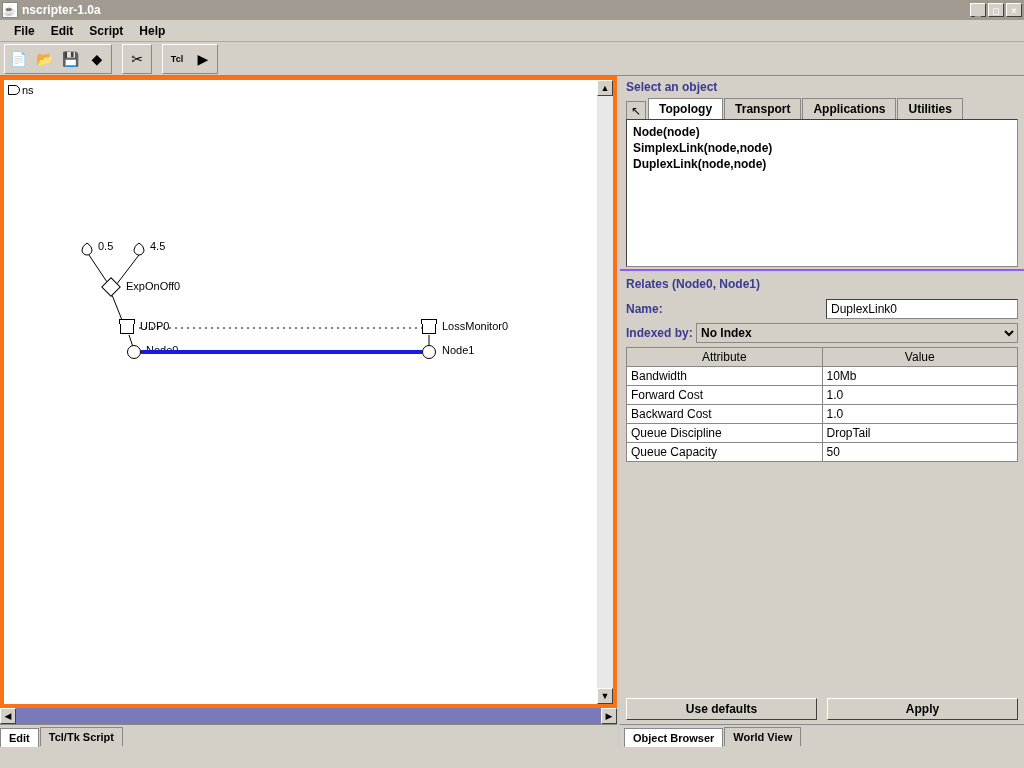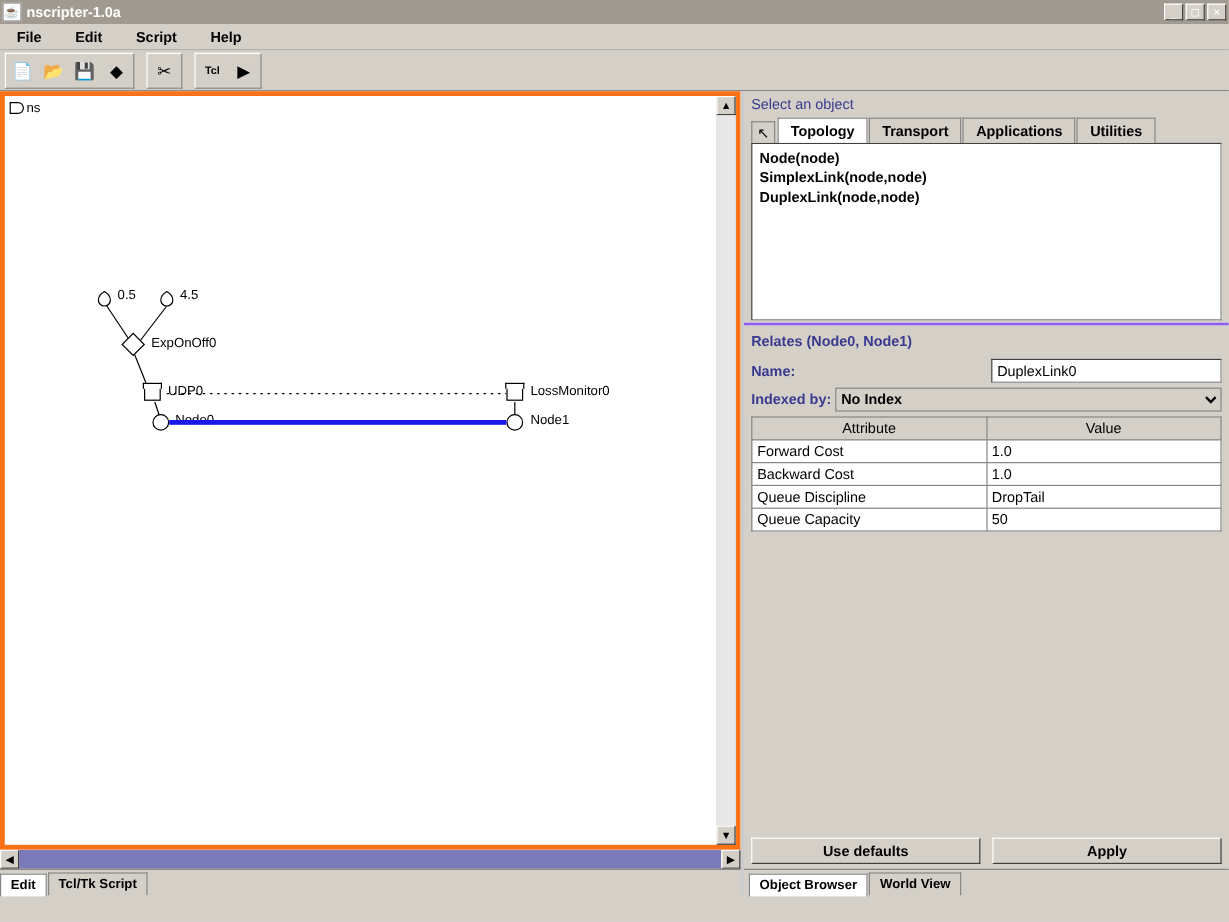--- a/index.html
+++ b/index.html
@@ -6,21 +6,21 @@
 body { background: #d4d0c8; width: 1024px; height: 768px; overflow: hidden; font-size: 12px; }
 
 
 .titlebar { height: 20px; background: #a09a90; color: #fff; display: flex; align-items: center; padding: 0 2px; }
 .titlebar .java-icon { width: 16px; height: 16px; background: #fff; border: 1px solid #888; margin-right: 4px; display: flex; align-items: center; justify-content: center; font-size: 10px; color: #c00; }
 .titlebar .title { font-weight: bold; font-size: 12px; flex: 1; }
 .titlebar .win-btns { display: flex; gap: 2px; }
 .titlebar .win-btn { width: 16px; height: 14px; background: #d4d0c8; border: 1px solid #fff; border-right-color: #404040; border-bottom-color: #404040; display: flex; align-items: center; justify-content: center; font-size: 10px; font-family: monospace; }
 
 
-.menubar { height: 22px; background: #d4d0c8; display: flex; align-items: center; padding: 0 6px; border-bottom: 1px solid #aaa; gap: 12px; }
+.menubar { height: 22px; background: #d4d0c8; display: flex; align-items: center; padding: 0 6px; border-bottom: 1px solid #aaa; }
 .menubar .menu-item { padding: 2px 8px; font-weight: bold; cursor: default; }
 
 
 .toolbar { height: 34px; background: #d4d0c8; display: flex; align-items: center; padding: 2px 4px; border-bottom: 1px solid #888; gap: 2px; }
 .toolbar .tb-group { display: flex; border: 1px solid #fff; border-right-color: #888; border-bottom-color: #888; padding: 1px; margin-right: 8px; }
 .toolbar .tb-btn { width: 26px; height: 26px; background: #d4d0c8; border: 1px solid #d4d0c8; display: flex; align-items: center; justify-content: center; font-size: 14px; cursor: default; }
 
 
 .main { display: flex; height: 670px; }
 .left-pane { width: 620px; display: flex; flex-direction: column; border-right: 3px solid #ccc; }
@@ -48,21 +48,21 @@
 .diag .bluelink { position:absolute; height:4px; background:#1818e8;}
 .diag svg.lines { position:absolute; top:0; left:0; width:100%; height:100%; pointer-events:none;}
 
 
 .left-tabs { height: 22px; display: flex; background: #d4d0c8; border-top: 1px solid #888; align-items: flex-end;}
 .btab { padding: 3px 8px; font-size: 11px; font-weight: bold; border: 1px solid #888; border-bottom: none; background: #d4d0c8; margin-right:1px;}
 .btab.active { background: #fff; position:relative; top:1px;}
 
 
 .select-section { padding: 4px 6px 2px 6px; }
-.select-lbl { color: #3a3a8f; font-weight: normal; font-size: 12px; }
+.select-lbl { color: #3a3a8f; font-weight: bold; font-size: 12px; }
 .obj-tabs { display: flex; margin-top: 4px; align-items:flex-end;}
 .cursor-ico { width: 20px; height: 18px; background: #d4d0c8; border:1px solid #888; border-bottom:none; display:flex;align-items:center;justify-content:center;font-size:12px;margin-right:2px;}
 .otab { padding: 3px 10px; font-size: 12px; font-weight: bold; border: 1px solid #888; border-bottom: none; background: #d4d0c8; margin-right:1px;}
 .otab.active { background: #fff; position:relative;}
 .obj-list { height: 148px; background: #fff; border: 1px solid #888; border-top-color:#404040; border-left-color:#404040; padding: 4px 6px; font-size: 12px; font-weight:bold;}
 .obj-list div { padding: 1px 0; cursor:default;}
 
 .relates-section { padding: 6px 6px; border-top: 2px solid #8b5cf6;}
 .relates-lbl { color: #3a3a8f; font-weight: bold; font-size: 12px; margin-bottom: 8px;}
 .form-row { display:flex; align-items:center; margin-bottom: 4px;}
@@ -225,20 +225,24 @@
       </div>
       <table class="attr-table">
         <thead>
           <tr>
             <th>Attribute</th>
             <th>Value</th>
           </tr>
         </thead>
         <tbody>
           <tr>
+              <td>Bandwidth</td>
+              <td>10Mb</td>
+            </tr>
+          <tr>
               <td>Forward Cost</td>
               <td>1.0</td>
             </tr>
           <tr>
               <td>Backward Cost</td>
               <td>1.0</td>
             </tr>
           <tr>
               <td>Queue Discipline</td>
               <td>DropTail</td>

